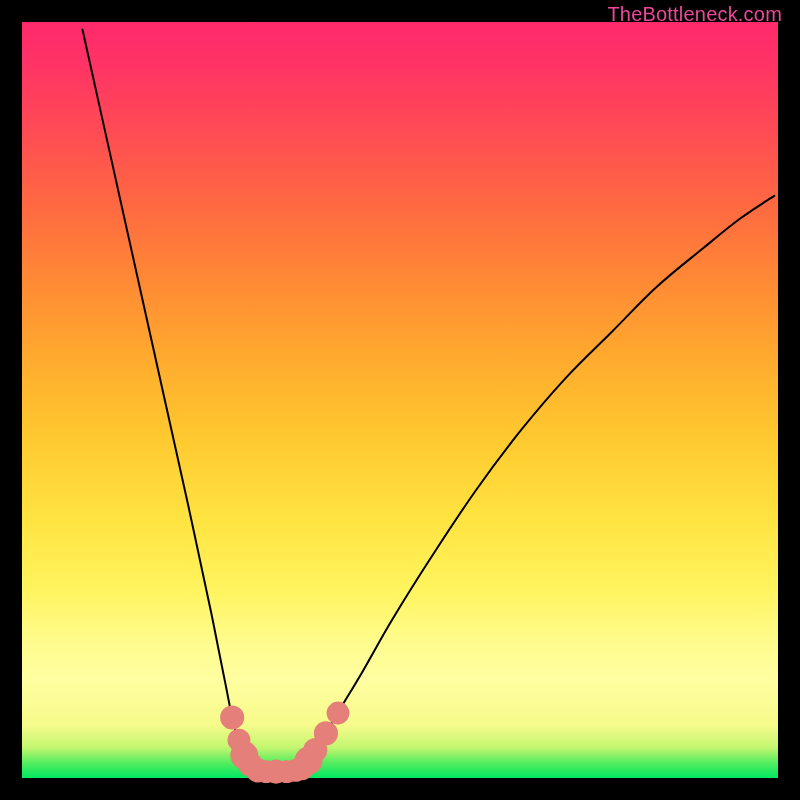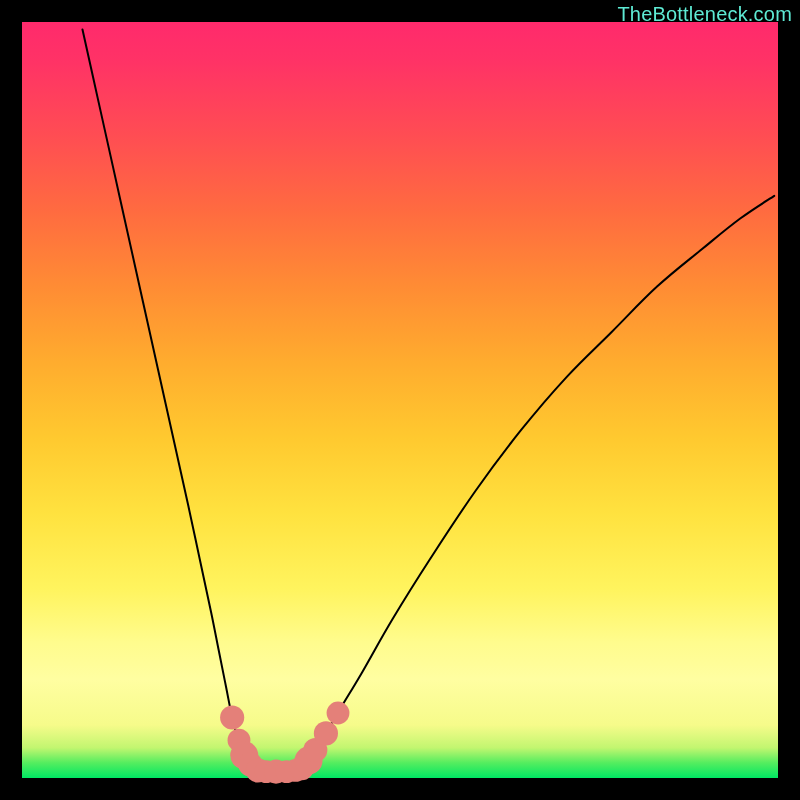--- a/index.html
+++ b/index.html
@@ -38,22 +38,22 @@
       #ff8c34 65%,
       #ff6b40 75%,
       #ff4d53 85%,
       #ff3266 95%,
       #ff2a6c 100%
     );
   }
   .watermark {
     position: absolute;
     top: 3px;
-    right: 8px;
-    color: #5eead4;
+    right: 18px;
+    color: #ec4899;
     font-size: 20px;
     font-weight: 400;
     letter-spacing: 0.2px;
     z-index: 5;
   }
   svg.curves {
     position: absolute;
     left: 0;
     top: 0;
     width: 756px;

